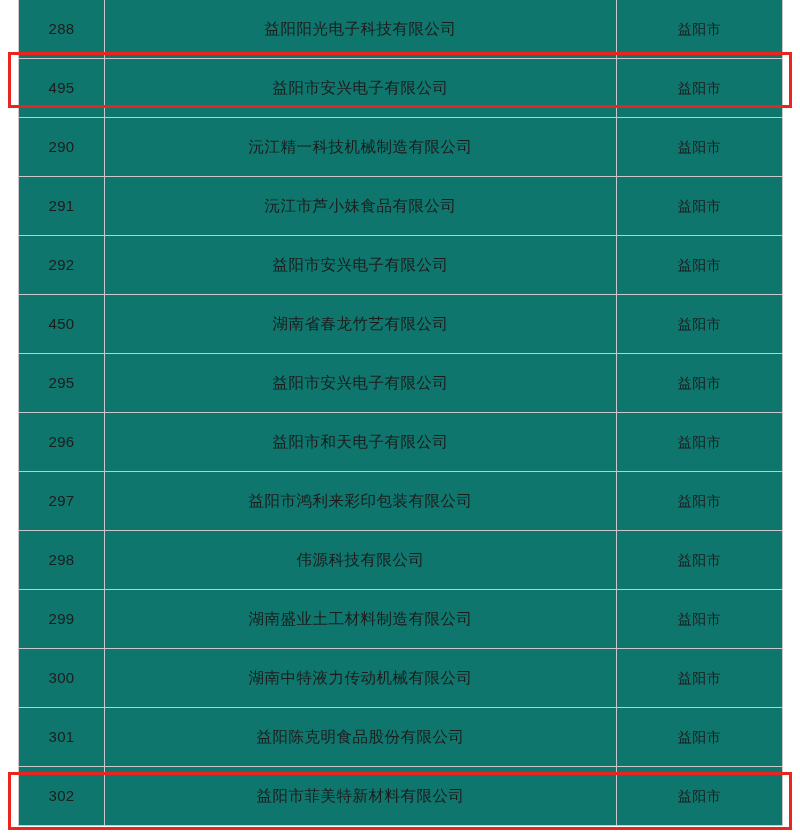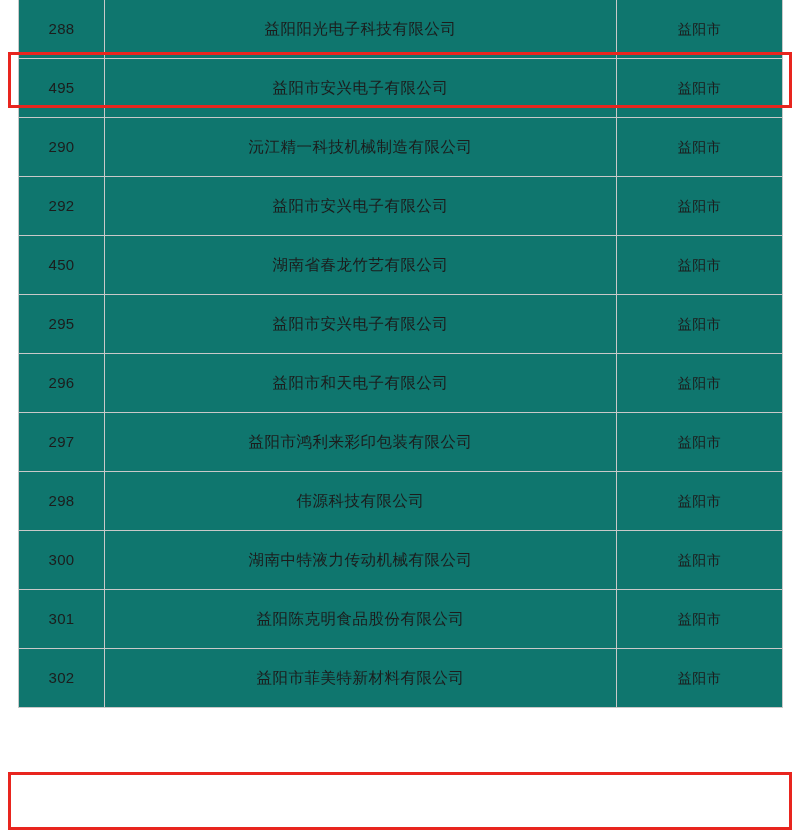--- a/index.html
+++ b/index.html
@@ -90,20 +90,25 @@
         <td class="cell-index">495</td>
         <td class="cell-name">益阳市安兴电子有限公司</td>
         <td class="cell-city">益阳市</td>
       </tr>
       <tr>
         <td class="cell-index">290</td>
         <td class="cell-name">沅江精一科技机械制造有限公司</td>
         <td class="cell-city">益阳市</td>
       </tr>
       <tr>
+        <td class="cell-index">291</td>
+        <td class="cell-name">沅江市芦小妹食品有限公司</td>
+        <td class="cell-city">益阳市</td>
+      </tr>
+      <tr>
         <td class="cell-index">292</td>
         <td class="cell-name">益阳市安兴电子有限公司</td>
         <td class="cell-city">益阳市</td>
       </tr>
       <tr>
         <td class="cell-index">450</td>
         <td class="cell-name">湖南省春龙竹艺有限公司</td>
         <td class="cell-city">益阳市</td>
       </tr>
       <tr>
@@ -120,20 +125,25 @@
         <td class="cell-index">297</td>
         <td class="cell-name">益阳市鸿利来彩印包装有限公司</td>
         <td class="cell-city">益阳市</td>
       </tr>
       <tr>
         <td class="cell-index">298</td>
         <td class="cell-name">伟源科技有限公司</td>
         <td class="cell-city">益阳市</td>
       </tr>
       <tr>
+        <td class="cell-index">299</td>
+        <td class="cell-name">湖南盛业土工材料制造有限公司</td>
+        <td class="cell-city">益阳市</td>
+      </tr>
+      <tr>
         <td class="cell-index">300</td>
         <td class="cell-name">湖南中特液力传动机械有限公司</td>
         <td class="cell-city">益阳市</td>
       </tr>
       <tr>
         <td class="cell-index">301</td>
         <td class="cell-name">益阳陈克明食品股份有限公司</td>
         <td class="cell-city">益阳市</td>
       </tr>
       <tr>

